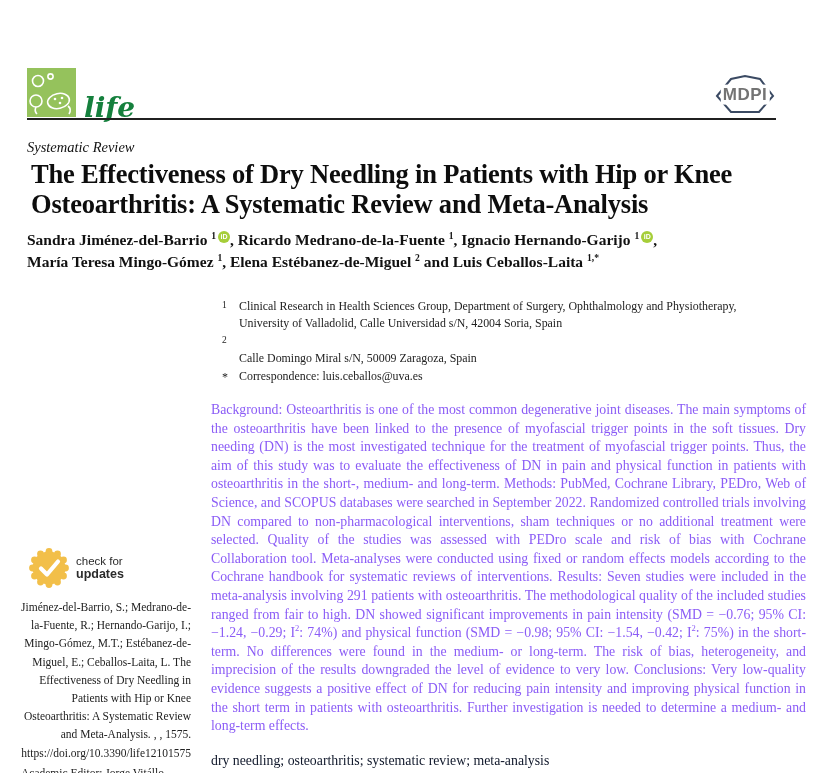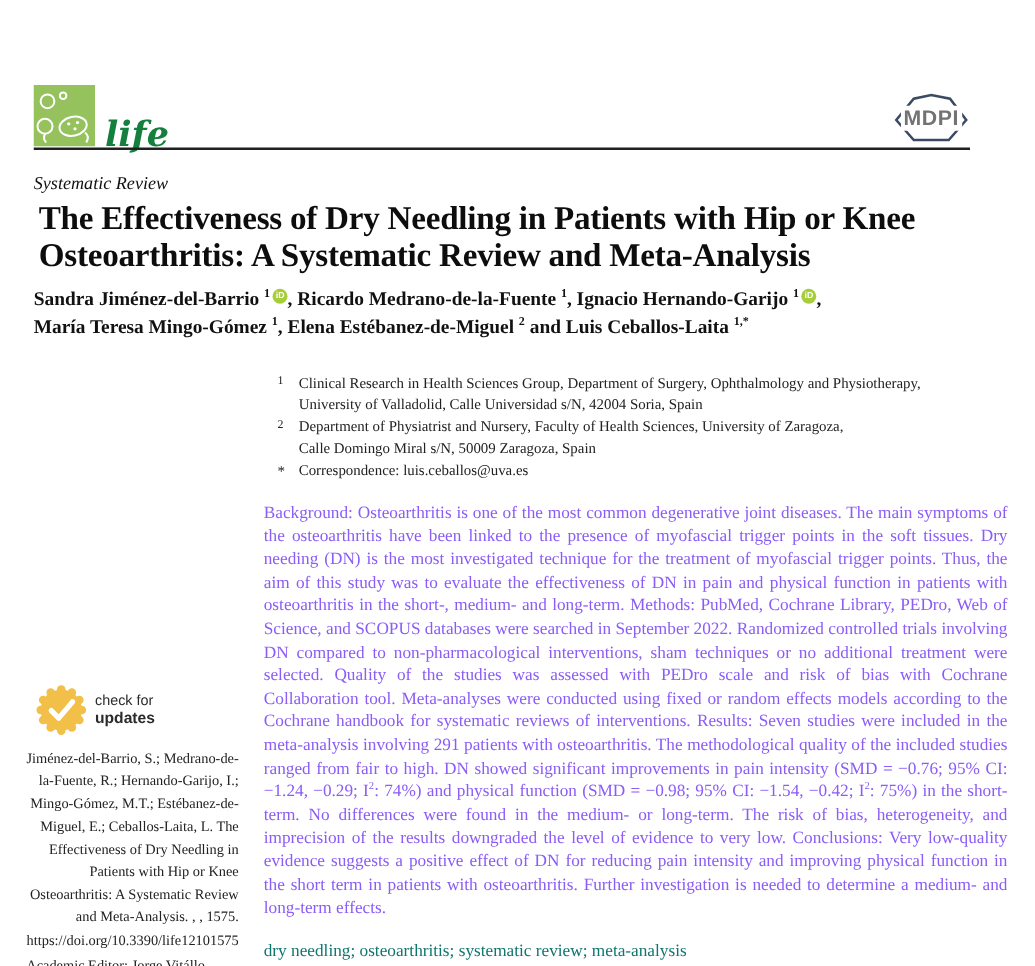--- a/index.html
+++ b/index.html
@@ -29,21 +29,21 @@
 
   
   .affiliations{left:222px;top:298px;width:584px;font:11.9px/17.4px "Liberation Serif",serif;color:#222;}
   .affil-row{display:grid;grid-template-columns:17px 1fr;}
   .affil-marker{font-size:9.5px;position:relative;top:-1px;}
   .affil-marker.star{font-size:12px;top:1px;}
 
   
   .abstract{left:211px;top:401px;width:595px;font:13.8px/18.6px "Liberation Serif",serif;
             text-align:justify;color:#8b5cf6;}
-  .keywords{left:211px;top:752px;width:595px;font:13.8px/18px "Liberation Serif",serif;color:#0f766e;}
+  .keywords{left:211px;top:752px;width:595px;font:13.8px/18px "Liberation Serif",serif;color:#0f172a;}
 
   
   .badge{left:29px;top:548px;display:flex;align-items:center;gap:7px;cursor:pointer;}
   .badge-text{font:11.5px/13px "Liberation Sans",sans-serif;color:#2b2b2b;}
   .badge-text b{font-size:12.5px;}
   .citation{left:21px;top:598px;width:170px;font:11.5px/18.2px "Liberation Serif",serif;
             color:#222;overflow-wrap:anywhere;text-align:right;}
   .academic-editor{left:21px;top:764px;width:200px;font:11.5px/18px "Liberation Serif",serif;color:#222;}
 </style>
 </head>
@@ -83,21 +83,21 @@
   <h1 class="abs title" style="margin:4px;">The Effectiveness of Dry Needling in Patients with Hip or Knee Osteoarthritis: A Systematic Review and Meta-Analysis</h1>
   <div class="abs authors"><span>Sandra Jiménez-del-Barrio </span><sup>1</sup><span class="orcid-icon">iD</span><span>, Ricardo Medrano-de-la-Fuente </span><sup>1</sup><span>, Ignacio Hernando-Garijo </span><sup>1</sup><span class="orcid-icon">iD</span><span>,</span><br><span>María Teresa Mingo-Gómez </span><sup>1</sup><span>, Elena Estébanez-de-Miguel </span><sup>2</sup><span> and Luis Ceballos-Laita </span><sup>1,*</sup></div>
 
   <div class="abs affiliations">
       <div class="affil-row">
         <span class="affil-marker">1</span>
         <span><span>Clinical Research in Health Sciences Group, Department of Surgery, Ophthalmology and Physiotherapy,</span><br><span>University of Valladolid, Calle Universidad s/N, 42004 Soria, Spain</span></span>
       </div>
       <div class="affil-row">
         <span class="affil-marker">2</span>
-        <span><span>Department of Physiatrist and Nursery, Faculty of Health Sciences, University of Zaragoza,</span><br><span>Calle Domingo Miral s/N, 50009 Zaragoza, Spain</span></span>
+        <span><br><span>Calle Domingo Miral s/N, 50009 Zaragoza, Spain</span></span>
       </div>
       <div class="affil-row">
         <span class="affil-marker star">*</span>
         <span><span>Correspondence: luis.ceballos@uva.es</span></span>
       </div>
     </div>
 
   <p class="abs abstract" style="margin:0;"><span style="font-weight: 700;"></span><span>Background: Osteoarthritis is one of the most common degenerative joint diseases. The main symptoms of the osteoarthritis have been linked to the presence of myofascial trigger points in the soft tissues. Dry needing (DN) is the most investigated technique for the treatment of myofascial trigger points. Thus, the aim of this study was to evaluate the effectiveness of DN in pain and physical function in patients with osteoarthritis in the short-, medium- and long-term. Methods: PubMed, Cochrane Library, PEDro, Web of Science, and SCOPUS databases were searched in September 2022. Randomized controlled trials involving DN compared to non-pharmacological interventions, sham techniques or no additional treatment were selected. Quality of the studies was assessed with PEDro scale and risk of bias with Cochrane Collaboration tool. Meta-analyses were conducted using fixed or random effects models according to the Cochrane handbook for systematic reviews of interventions. Results: Seven studies were included in the meta-analysis involving 291 patients with osteoarthritis. The methodological quality of the included studies ranged from fair to high. DN showed significant improvements in pain intensity (SMD = −0.76; 95% CI: −1.24, −0.29; I</span><sup>2</sup><span>: 74%) and physical function (SMD = −0.98; 95% CI: −1.54, −0.42; I</span><sup>2</sup><span>: 75%) in the short-term. No differences were found in the medium- or long-term. The risk of bias, heterogeneity, and imprecision of the results downgraded the level of evidence to very low. Conclusions: Very low-quality evidence suggests a positive effect of DN for reducing pain intensity and improving physical function in the short term in patients with osteoarthritis. Further investigation is needed to determine a medium- and long-term effects.</span></p>
   <p class="abs keywords" style="margin:0;"><span style="font-weight: 700;"></span><span>dry needling; osteoarthritis; systematic review; meta-analysis</span></p>
 

